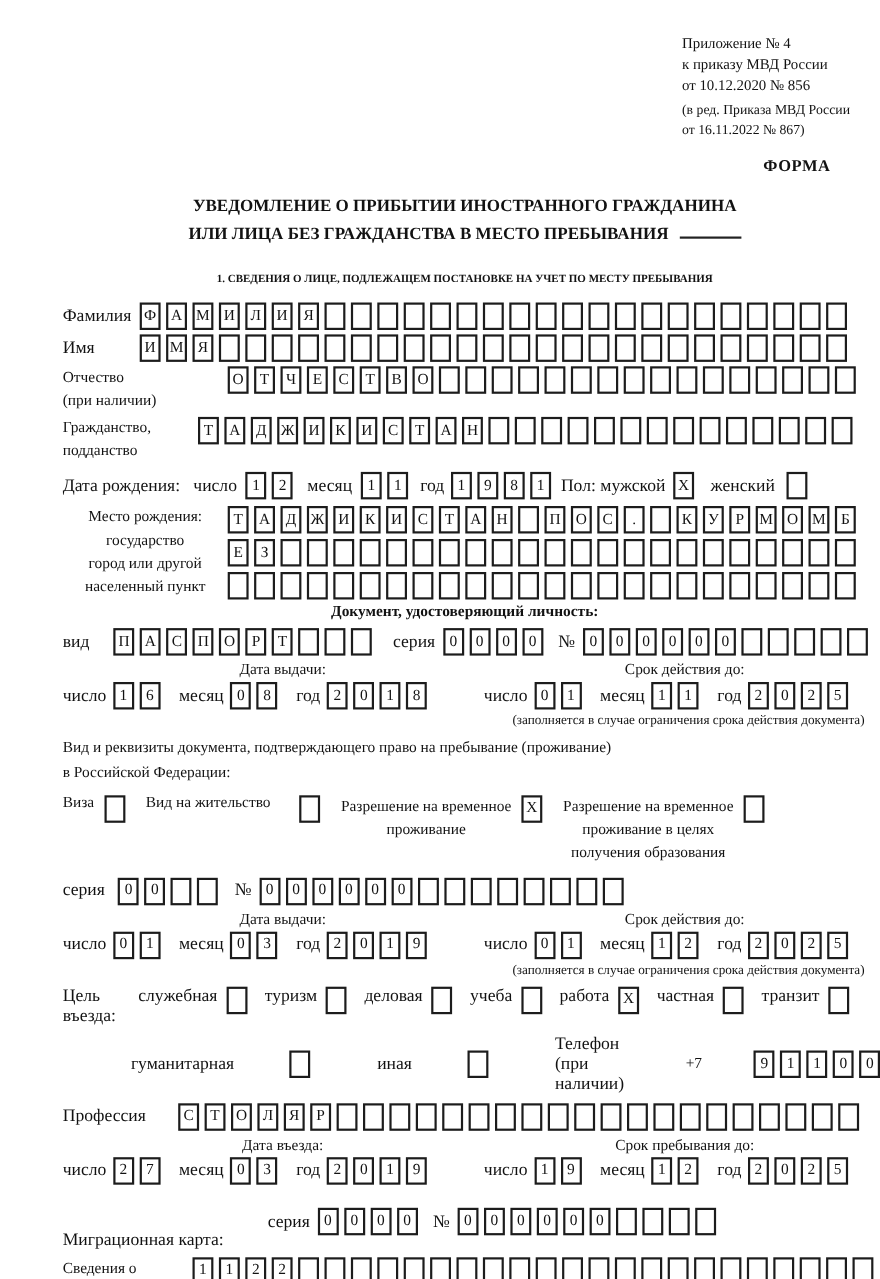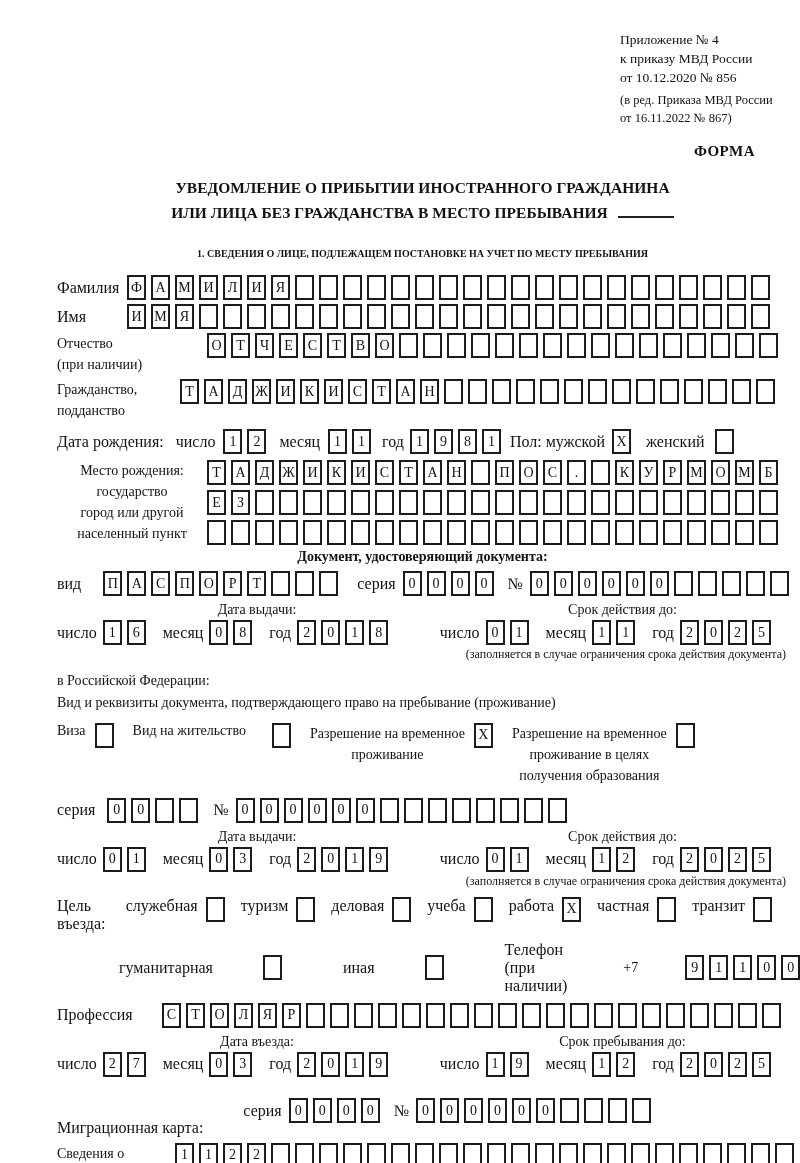--- a/index.html
+++ b/index.html
@@ -333,21 +333,21 @@
           <span class="cell"></span>
           <span class="cell"></span>
           <span class="cell"></span>
           <span class="cell"></span>
           <span class="cell"></span>
           <span class="cell"></span>
         </div>
     </span>
   </div>
 
-  <div class="center-bold">Документ, удостоверяющий документа:</div>
+  <div class="center-bold">Документ, удостоверяющий личность:</div>
 
   <div class="row inlinegrp">
     <span class="lbl" style="margin-right:22px;">вид</span>
     <span class="cells" style="margin-right:14px;">
         <span class="cell">П</span>
         <span class="cell">А</span>
         <span class="cell">С</span>
         <span class="cell">П</span>
         <span class="cell">О</span>
         <span class="cell">Р</span>
@@ -419,22 +419,22 @@
           <span class="cell">2</span>
           <span class="cell">0</span>
           <span class="cell">2</span>
           <span class="cell">5</span>
         </span>
     </div>
   </div>
   <div class="note-right">(заполняется в случае ограничения срока действия документа)</div>
 
   <div class="intro">
+    <div>Вид и реквизиты документа, подтверждающего право на пребывание (проживание)</div>
     <div>в Российской Федерации:</div>
-    <div>Вид и реквизиты документа, подтверждающего право на пребывание (проживание)</div>
   </div>
 
   <div class="permits">
     <div class="permit gap12">
       <span class="plbl">Виза</span>
       <span class="cells">
           <span class="cell"></span>
         </span>
     </div>
     <div class="permit gap12">

